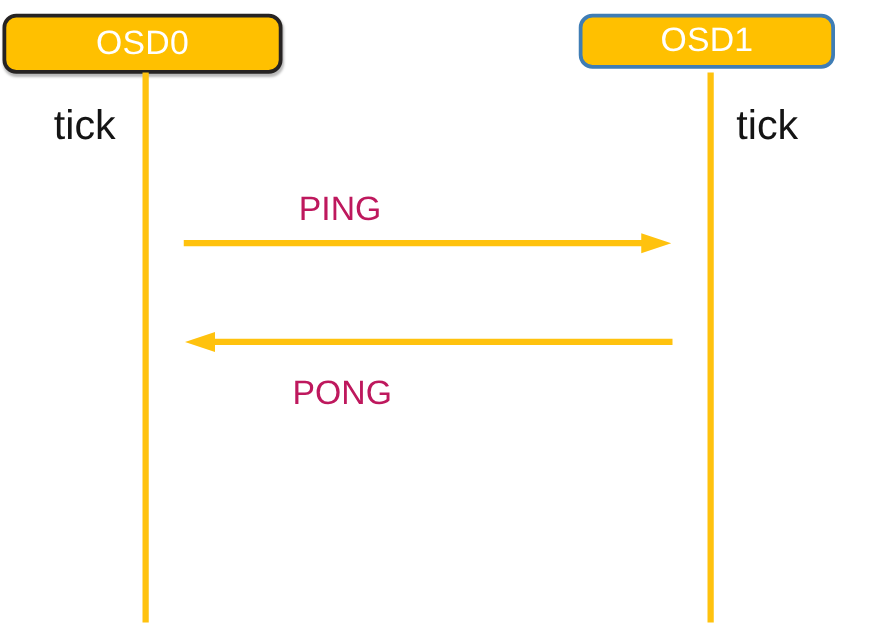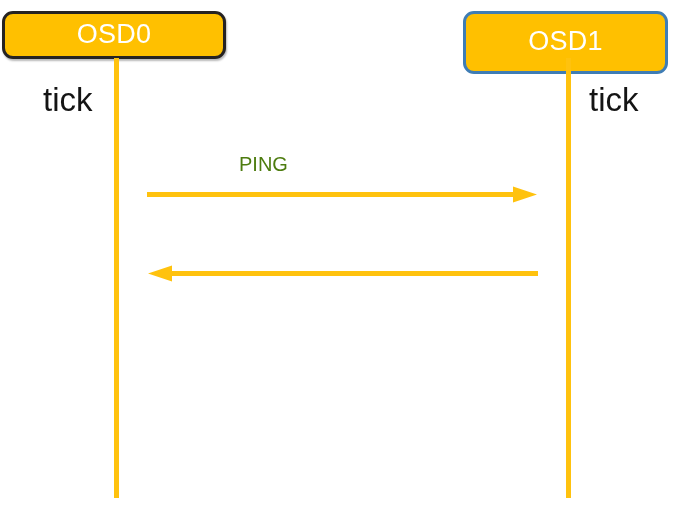--- a/index.html
+++ b/index.html
@@ -43,21 +43,21 @@
   }
   .participant-box.dark-border {
     border: 3px solid #262322;
     box-shadow: 1px 2px 2px rgba(0,0,0,0.28);
   }
   .participant-box.blue-border {
     border: 3px solid #3F7DB5;
   }
 
   #osd0-box { left: 2px; top: 11px; width: 224px; height: 48px; }
-  #osd1-box { left: 463px; top: 11px; width: 205px; height: 63px; }
+  #osd1-box { left: 463px; top: 11px; width: 205px; height: 44px; }
 
   .participant-label {
     display: block;
     transform: translateY(-1px);
   }
 
   
   .lifeline {
     position: absolute;
     background: #FFC20E;
@@ -81,22 +81,22 @@
   .message {
     position: absolute;
   }
   .message svg { display: block; }
 
   #message-ping { left: 145px; top: 182px; width: 395px; height: 24px; }
   #message-pong { left: 143px; top: 261px; width: 397px; height: 24px; }
 
   .message-label {
     position: absolute;
-    color: #4d7c0f;
-    font-size: 20px;
+    color: #be185d;
+    font-size: 27px;
     line-height: 1;
     white-space: nowrap;
   }
   #label-ping { left: 239px; top: 154px; }
   #label-pong { left: 234px; top: 301px; }
 </style>
 </head>
 <body>
 
 <div id="canvas">
@@ -126,14 +126,15 @@
     </svg>
   </div>
 
   <div id="message-pong" class="message">
     <svg width="397" height="24" viewBox="0 0 397 24" xmlns="http://www.w3.org/2000/svg">
       <line x1="23" y1="12.5" x2="395" y2="12.5" stroke="#FFC20E" stroke-width="5" stroke-linecap="butt"></line>
       <path d="M 29 4.5 L 5 12.5 L 29 20.5 Z" fill="#FFC20E"></path>
     </svg>
   </div>
 
+  <div id="label-pong" class="message-label">PONG</div>
 
 </div>
 
 </body></html>

